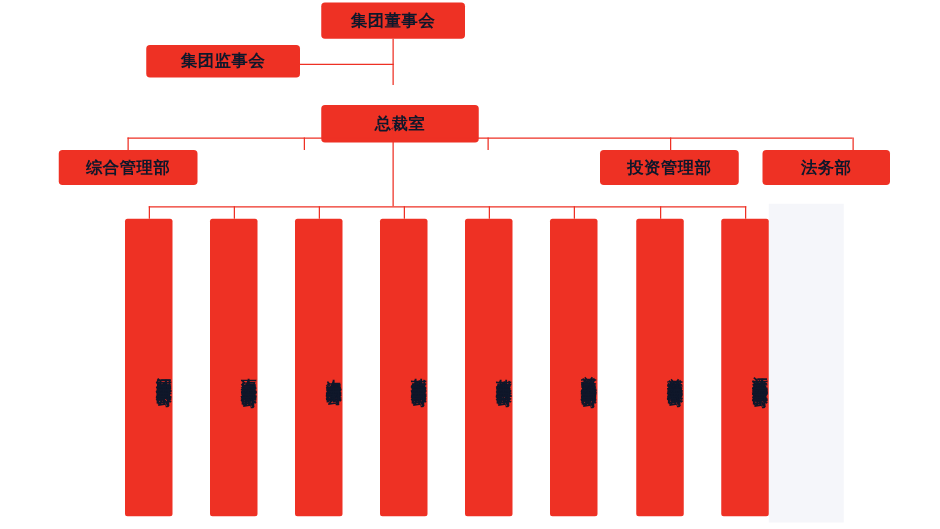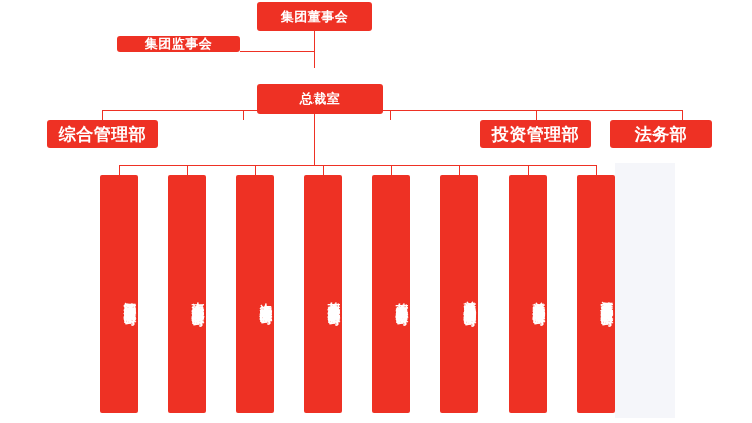--- a/index.html
+++ b/index.html
@@ -24,43 +24,44 @@
     position: absolute;
     background: #ee3124;
   }
   .hline { height: 1px; }
   .vline { width: 1px; }
 
   
   .node {
     position: absolute;
     background: #ee3124;
-    color: #ffffff;
+    color: #0f172a;
     border-radius: 3px;
     display: flex;
     align-items: center;
     justify-content: center;
     box-sizing: border-box;
     letter-spacing: 0.5px;
+    font-family: Liberation Mono, monospace;
   }
 
   
   .node-top {
     font-size: 13px;
     font-weight: 700;
   }
   #node-board      { left: 257px; top: 2px;  width: 115px; height: 29px; }
-  #node-supervisor { left: 117px; top: 36px; width: 123px; height: 16px; }
+  #node-supervisor { left: 117px; top: 36px; width: 123px; height: 26px; }
   #node-president  { left: 257px; top: 84px; width: 126px; height: 30px; }
 
   
   .node-dept {
     top: 120px;
     height: 28px;
-    font-size: 17px;
+    font-size: 13px;
     font-weight: 700;
   }
 
   
   .node-sub {
     top: 175px;
     height: 238px;
     width: 38px;
     font-size: 12.5px;
     font-weight: 700;

